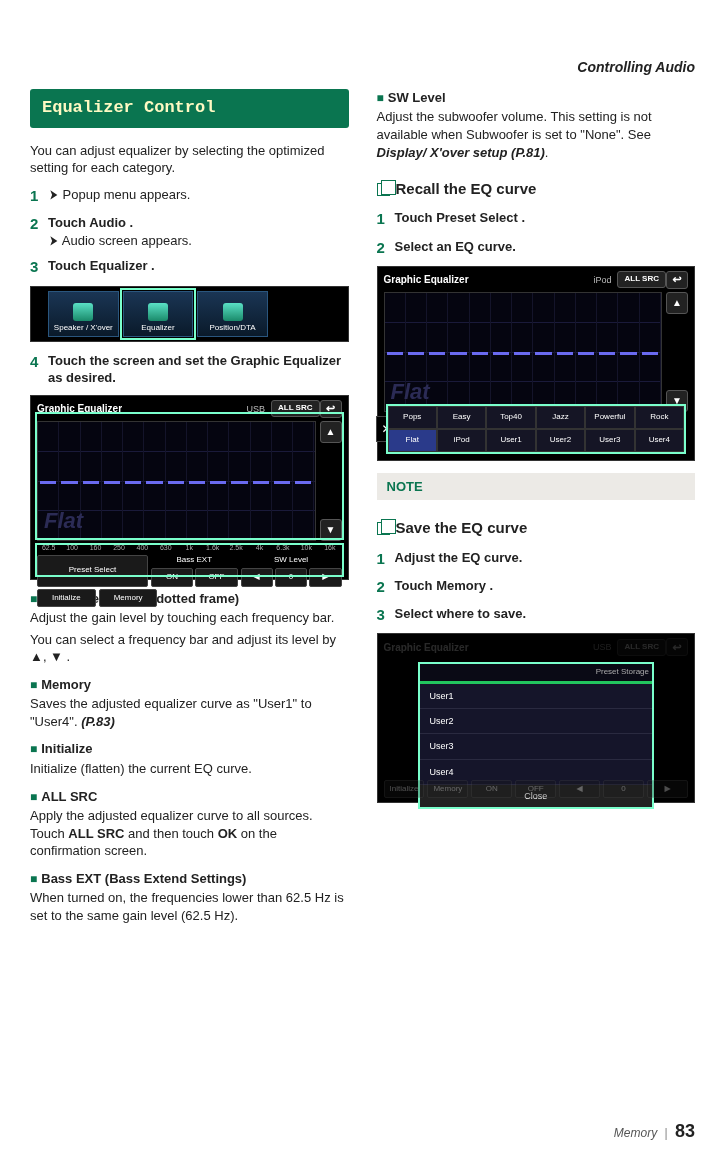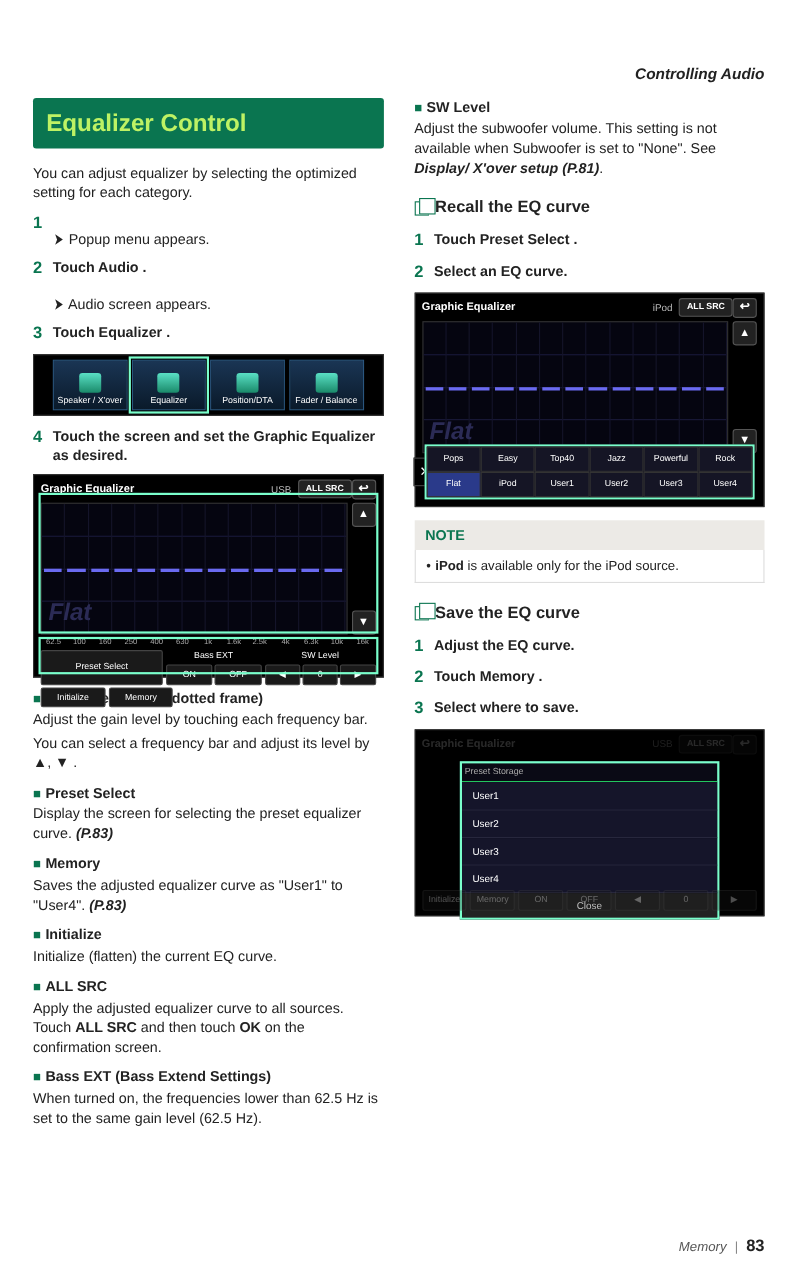--- a/index.html
+++ b/index.html
@@ -1,26 +1,26 @@
 <!DOCTYPE html>
 <html><head>
 <meta charset="utf-8">
 <style>
   * { box-sizing: border-box; margin: 0; padding: 0; }
   body { font-family: "Segoe UI", Arial, sans-serif; font-size: 13px; color: #222; width: 725px; height: 1159px; padding: 30px 30px 18px 30px; position: relative; line-height: 1.35; }
   .header-right { text-align: right; font-style: italic; font-weight: bold; font-size: 14px; margin-bottom: 12px; margin-top: 28px; }
   .columns { display: flex; gap: 28px; }
   .col { width: 50%; }
-  .section-title { background: #0a7550; color: #bef264; font-weight: bold; font-size: 22px; padding: 8px 12px; border-radius: 3px; margin-bottom: 14px; }
+  .section-title { background: #0a7550; color: #fef9c3; font-weight: bold; font-size: 17px; padding: 8px 12px; border-radius: 3px; margin-bottom: 14px; font-family: Liberation Mono, monospace; }
   .intro { margin-bottom: 9px; }
   .step { display: flex; margin-bottom: 8px; }
   .step-num { color: #0a7550; font-weight: bold; font-size: 15px; width: 18px; flex-shrink: 0; }
   .step-body { flex: 1; }
   .step-main { font-weight: bold; }
-  .step-sub { margin-top: 16px; }
+  .step-sub { margin-top: 0; }
   .chev { display: inline-block; transform: scaleX(0.7); font-weight: bold; }
   .inline-bold { font-weight: bold; }
   .subitem { margin: 10px 0 2px 0; }
   .sq { color: #0a7550; font-size: 12px; margin-right: 4px; }
   .sub-title { font-weight: bold; }
   .sub-desc { margin: 2px 0 4px 0; }
   .pref { font-weight: bold; font-style: italic; }
   .subsection-title { font-weight: bold; font-size: 15px; margin: 18px 0 10px 0; display: flex; align-items: center; gap: 6px; }
   .subsection-icon { display:inline-block; width:13px; height:13px; border:1.5px solid #0a7550; position:relative; }
   .subsection-icon::after { content:""; position:absolute; width:13px; height:13px; border:1.5px solid #0a7550; background:#fff; top:-4px; left:3px; }
@@ -62,28 +62,28 @@
   
   .preset-pop { position:absolute; left:8px; right:8px; bottom:6px; background:#050510; border:2px solid #7affcc; }
   .preset-row { display:flex; }
   .preset-row .pc { flex:1; text-align:center; padding:5px 2px; border:1px solid #333; font-size:8px; background:#151525; }
   .preset-row .pc.sel { background:#2a3a8a; }
   .pop-x { position:absolute; left:-2px; bottom:18px; width:22px; height:26px; background:#000; border:1px solid #444; display:flex; align-items:center; justify-content:center; font-size:12px; }
 
   
   .dim { position:absolute; inset:0; background:rgba(0,0,0,0.6); }
   .storage-pop { position:absolute; left:40px; right:40px; top:28px; border:2px solid #7affcc; background:#0a0a15; }
-  .storage-title { text-align:left; font-size:8px; color:#aaa; padding:3px; border-bottom:1px solid #22c55e; }
+  .storage-title { text-align:right; font-size:8px; color:#aaa; padding:3px; border-bottom:3px solid #22c55e; }
   .storage-item { padding:6px 10px; border-bottom:1px solid #2a2a40; font-size:9px; background:#15152a; }
   .storage-close { text-align:center; padding:5px; font-size:9px; background:#222; }
 
   .footer { position:absolute; bottom:16px; right:30px; font-size:12px; }
   .footer .lang { font-style: italic; color:#555; margin-right:4px; }
   .footer .sep { color:#888; margin-right:4px; }
-  .footer .pg { font-weight:bold; font-size:15px; }
+  .footer .pg { font-weight:bold; font-size:18px; }
 </style>
 </head>
 <body>
 
 <div class="header-right">Controlling Audio</div>
 
 <div class="columns">
 
   <div class="col">
     <div class="section-title">Equalizer Control</div>
@@ -120,24 +120,20 @@
           <div class="ico"></div>
           <span>Speaker / X'over</span>
         </div>
       <div class="scr1-cell scr1-highlight">
           <div class="ico"></div>
           <span>Equalizer</span>
         </div>
       <div class="scr1-cell">
           <div class="ico"></div>
           <span>Position/DTA</span>
-        </div>
-      <div class="scr1-cell">
-          <div class="ico"></div>
-          <span>Fader / Balance</span>
         </div>
     </div>
 
     <div class="step">
       <div class="step-num">4</div>
       <div class="step-body">
         <div class="step-main">Touch the screen and set the Graphic Equalizer as desired.</div>
       </div>
     </div>
 
@@ -216,24 +212,20 @@
       </div>
       <div class="geq-dotted-highlight" style="bottom:2px; left:4px; right:4px; height:34px;"></div>
     </div>
 
     <div class="subitem">
       <span class="sq">■</span><span class="sub-title">Gain level (area in dotted frame)</span>
       <div class="sub-desc">Adjust the gain level by touching each frequency bar.</div>
       <div class="sub-desc"><span>You can select a frequency bar and adjust its level by </span><span>▲</span><span>, </span><span>▼</span><span> .</span></div>
     </div>
     <div class="subitem">
-      <span class="sq">■</span><span class="sub-title">Preset Select</span>
-      <div class="sub-desc"><span>Display the screen for selecting the preset equalizer curve. </span><span class="pref">(P.83)</span></div>
-    </div>
-    <div class="subitem">
       <span class="sq">■</span><span class="sub-title">Memory</span>
       <div class="sub-desc"><span>Saves the adjusted equalizer curve as "User1" to "User4". </span><span class="pref">(P.83)</span></div>
     </div>
     <div class="subitem">
       <span class="sq">■</span><span class="sub-title">Initialize</span>
       <div class="sub-desc">Initialize (flatten) the current EQ curve.</div>
     </div>
     <div class="subitem">
       <span class="sq">■</span><span class="sub-title">ALL SRC</span>
       <div class="sub-desc"><span>Apply the adjusted equalizer curve to all sources. Touch </span><span class="inline-bold">ALL SRC</span><span> and then touch </span><span class="inline-bold">OK</span><span> on the confirmation screen.</span></div>
@@ -328,21 +320,20 @@
           <div class="pc">User1</div>
           <div class="pc">User2</div>
           <div class="pc">User3</div>
           <div class="pc">User4</div>
         </div>
       </div>
     </div>
 
     <div class="note-box">
       <div class="note-head">NOTE</div>
-      <div class="note-body"><span class="dot">•</span><span class="inline-bold">iPod</span><span> is available only for the iPod source.</span></div>
     </div>
 
     <div class="subsection-title">
       <span class="subsection-icon"></span>
       <span>Save the EQ curve</span>
     </div>
     <div class="step">
       <div class="step-num">1</div>
       <div class="step-body step-main">Adjust the EQ curve.</div>
     </div>

